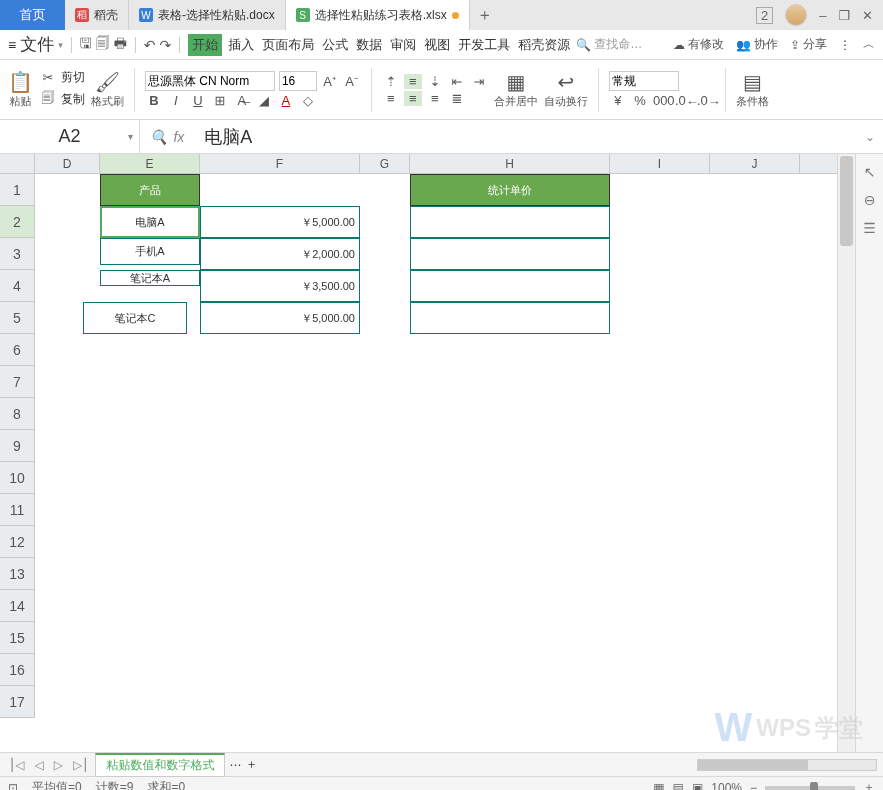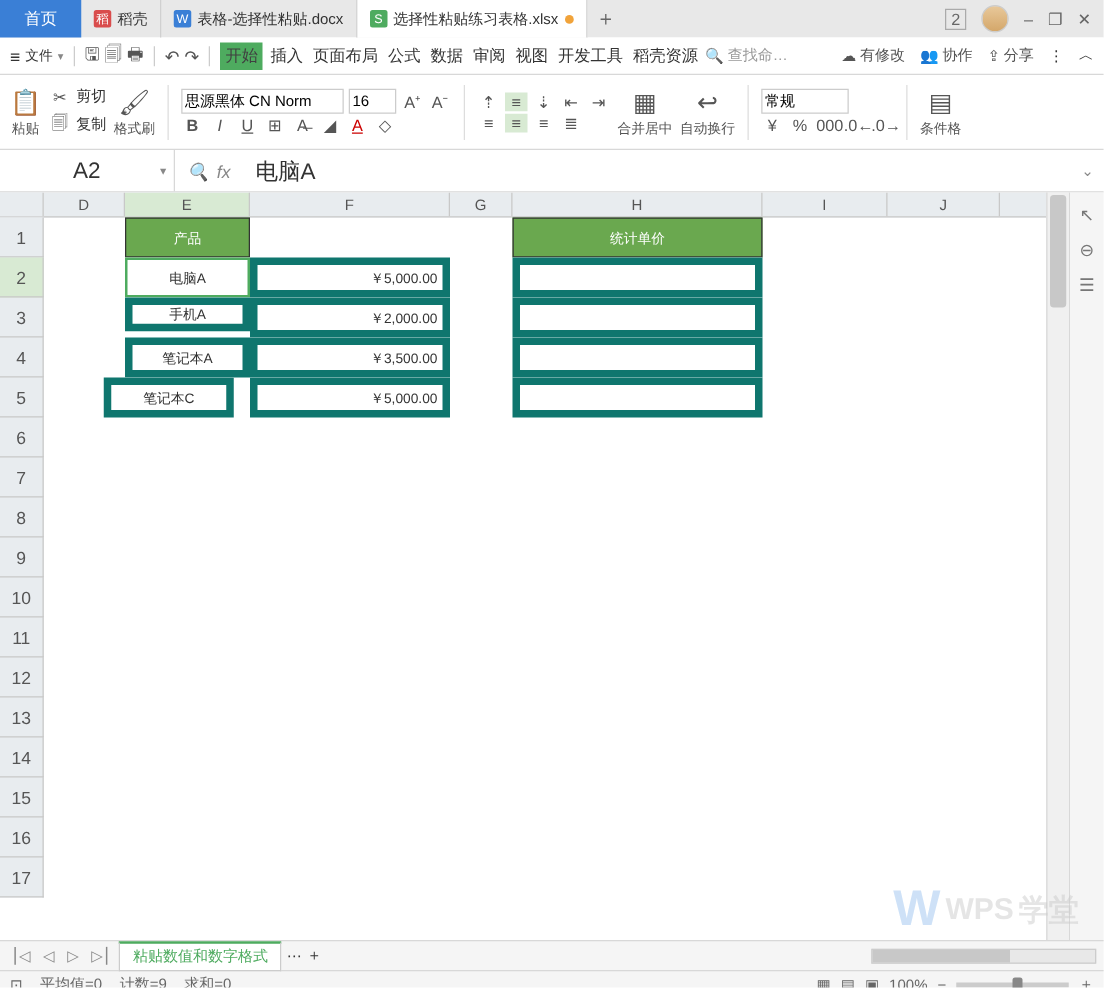--- a/index.html
+++ b/index.html
@@ -16,21 +16,21 @@
 .tab-icon.green { background: #4eab5f; color: #fff; }
 .tab-dot { width: 7px; height: 7px; background: #f1a33a; border-radius: 50%; }
 .tab-add { width: 30px; display: flex; align-items: center; justify-content: center; font-size: 16px; color: #666; }
 .titlebar-right { margin-left: auto; display: flex; align-items: center; gap: 12px; padding-right: 10px; }
 .titlebar-right span { color: #666; font-size: 13px; }
 .avatar { width: 22px; height: 22px; border-radius: 50%; background: linear-gradient(#e8c89a,#d4a76a); border: 1px solid #ccc; }
 
 
 .menubar { height: 30px; background: #fff; border-bottom: 1px solid #d8d8d8; display: flex; align-items: center; padding: 0 8px; gap: 4px; }
 .menubar .ham { font-size: 14px; }
-.menubar .file { font-size: 11px; }
+.menubar .file { font-size: 17px; }
 .menubar .sep { width: 1px; height: 16px; background: #ccc; margin: 0 4px; }
 .menubar .ico { font-size: 14px; color: #555; }
 .menubar .menutab { font-size: 13px; color: #333; padding: 0 2px; }
 .menubar .menutab.active { background: #4eab5f; color: #404040; padding: 2px 4px; }
 .menubar .search { color: #999; display: flex; align-items: center; gap: 3px; }
 .menubar .right { margin-left: auto; display: flex; align-items: center; gap: 12px; }
 .menubar .right-item { display: flex; align-items: center; gap: 3px; color: #555; }
 
 
 .ribbon { height: 60px; background: #fff; border-bottom: 1px solid #d8d8d8; display: flex; align-items: center; padding: 0 8px; gap: 6px; font-size: 12px; }
@@ -57,21 +57,21 @@
 .grid { flex: 1; overflow: hidden; position: relative; }
 .colheads { display: flex; height: 20px; background: #e8ecef; border-bottom: 1px solid #c8c8c8; }
 .corner { width: 35px; border-right: 1px solid #c8c8c8; background: #e8ecef; }
 .ch { border-right: 1px solid #c8c8c8; text-align: center; line-height: 20px; color: #555; }
 .body { display: flex; }
 .rowheads { width: 35px; background: #e8ecef; }
 .rh { border-bottom: 1px solid #c8c8c8; border-right: 1px solid #c8c8c8; text-align: center; color: #555; font-size: 14px; display: flex; align-items: center; justify-content: center; }
 .cells { position: relative; flex: 1; }
 .cell { position: absolute; display: flex; align-items: center; padding: 0 4px; font-size: 11px; }
 .header-cell { background: #6aa84f; color: #fff; justify-content: center; border: 1px solid #333; }
-.data-cell { border: 6px solid #0f766e; background: #fff; justify-content: center; }
+.data-cell { border: 1px solid #0f766e; background: #fff; justify-content: center; }
 .price-cell { justify-content: flex-end; }
 .active-cell { border: 2px solid #4eab5f !important; }
 .active-row { background: #d8ead3 !important; }
 .active-col { background: #d8ead3 !important; }
 .vscroll { width: 18px; background: #f0f0f0; border-left: 1px solid #d8d8d8; position: relative; }
 .vscroll .thumb { position: absolute; top: 2px; left: 2px; right: 2px; height: 90px; background: #c8c8c8; border-radius: 3px; }
 .sidepanel { width: 28px; background: #f5f5f5; border-left: 1px solid #d8d8d8; display: flex; flex-direction: column; align-items: center; gap: 12px; padding-top: 10px; font-size: 14px; color: #777; }
 
 
 .sheettabs { height: 24px; background: #f5f5f5; border-top: 1px solid #d8d8d8; display: flex; align-items: center; padding: 0 6px; gap: 4px; font-size: 12px; }
@@ -280,21 +280,21 @@
         <div class="cell header-cell" style="left:375px;top:0;width:200px;height:32px">统计单价</div>
 
         <div class="cell data-cell active-cell" style="left:65px;top:32px;width:100px;height:32px">电脑A</div>
         <div class="cell data-cell price-cell" style="left:165px;top:32px;width:160px;height:32px">￥5,000.00</div>
         <div class="cell data-cell" style="left:375px;top:32px;width:200px;height:32px"></div>
 
         <div class="cell data-cell" style="left:65px;top:64px;width:100px;height:27px">手机A</div>
         <div class="cell data-cell price-cell" style="left:165px;top:64px;width:160px;height:32px">￥2,000.00</div>
         <div class="cell data-cell" style="left:375px;top:64px;width:200px;height:32px"></div>
 
-        <div class="cell data-cell" style="left:65px;top:96px;width:100px;height:32px">笔记本A</div>
+        <div class="cell data-cell" style="left:65px;top:96px;width:100px;height:16px">笔记本A</div>
         <div class="cell data-cell price-cell" style="left:165px;top:96px;width:160px;height:32px">￥3,500.00</div>
         <div class="cell data-cell" style="left:375px;top:96px;width:200px;height:32px"></div>
 
         <div class="cell data-cell" style="left:48px;top:128px;width:104px;height:32px">笔记本C</div>
         <div class="cell data-cell price-cell" style="left:165px;top:128px;width:160px;height:32px">￥5,000.00</div>
         <div class="cell data-cell" style="left:375px;top:128px;width:200px;height:32px"></div>
       </div>
     </div>
   </div>
   <div class="vscroll">

